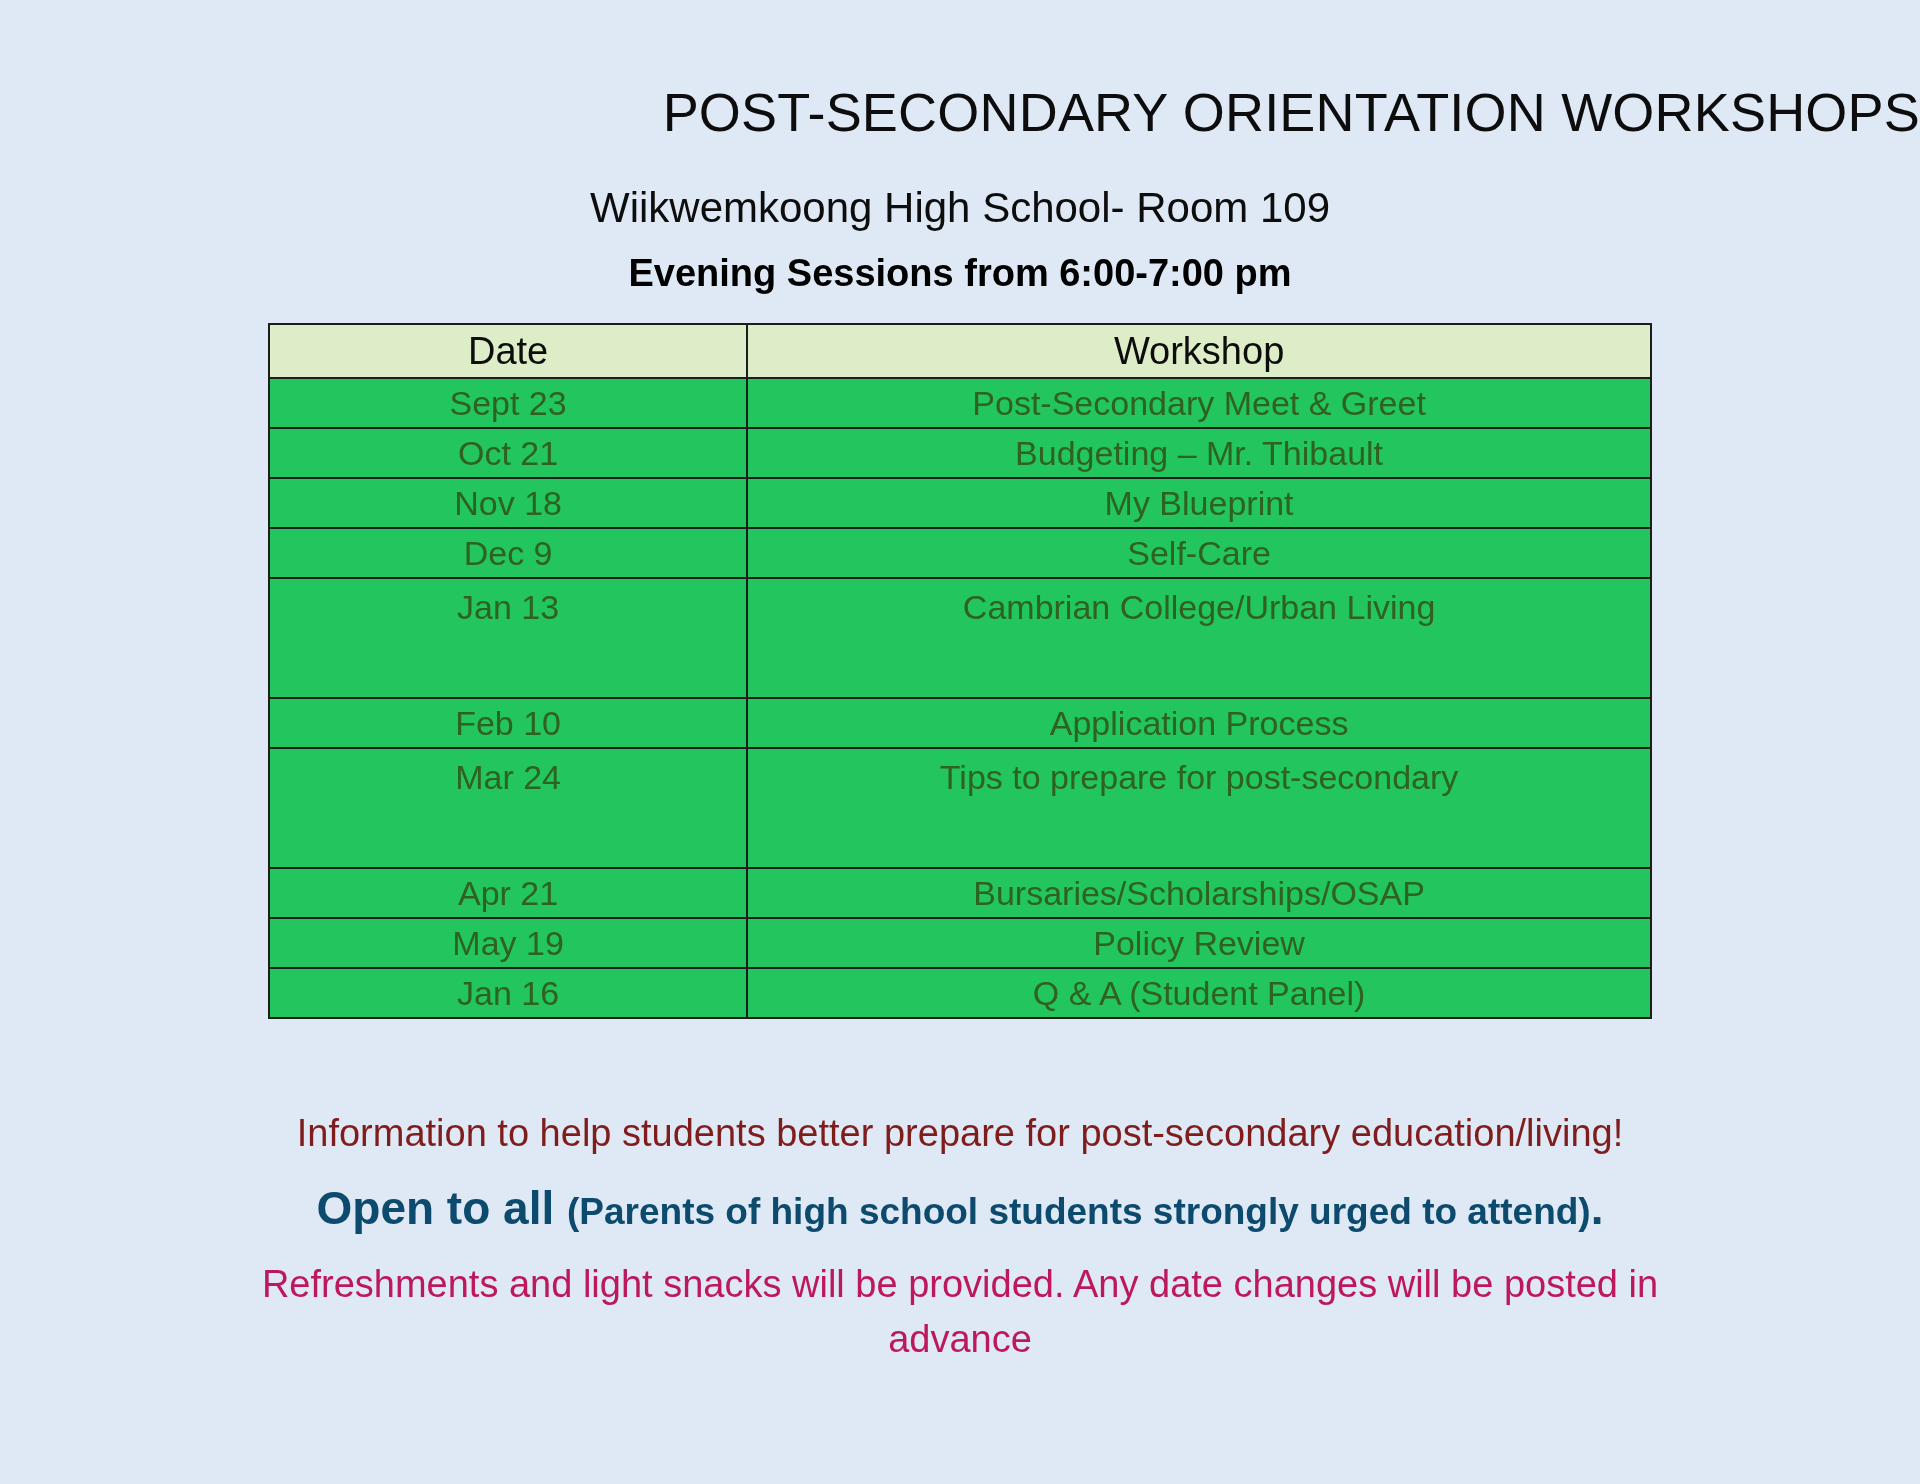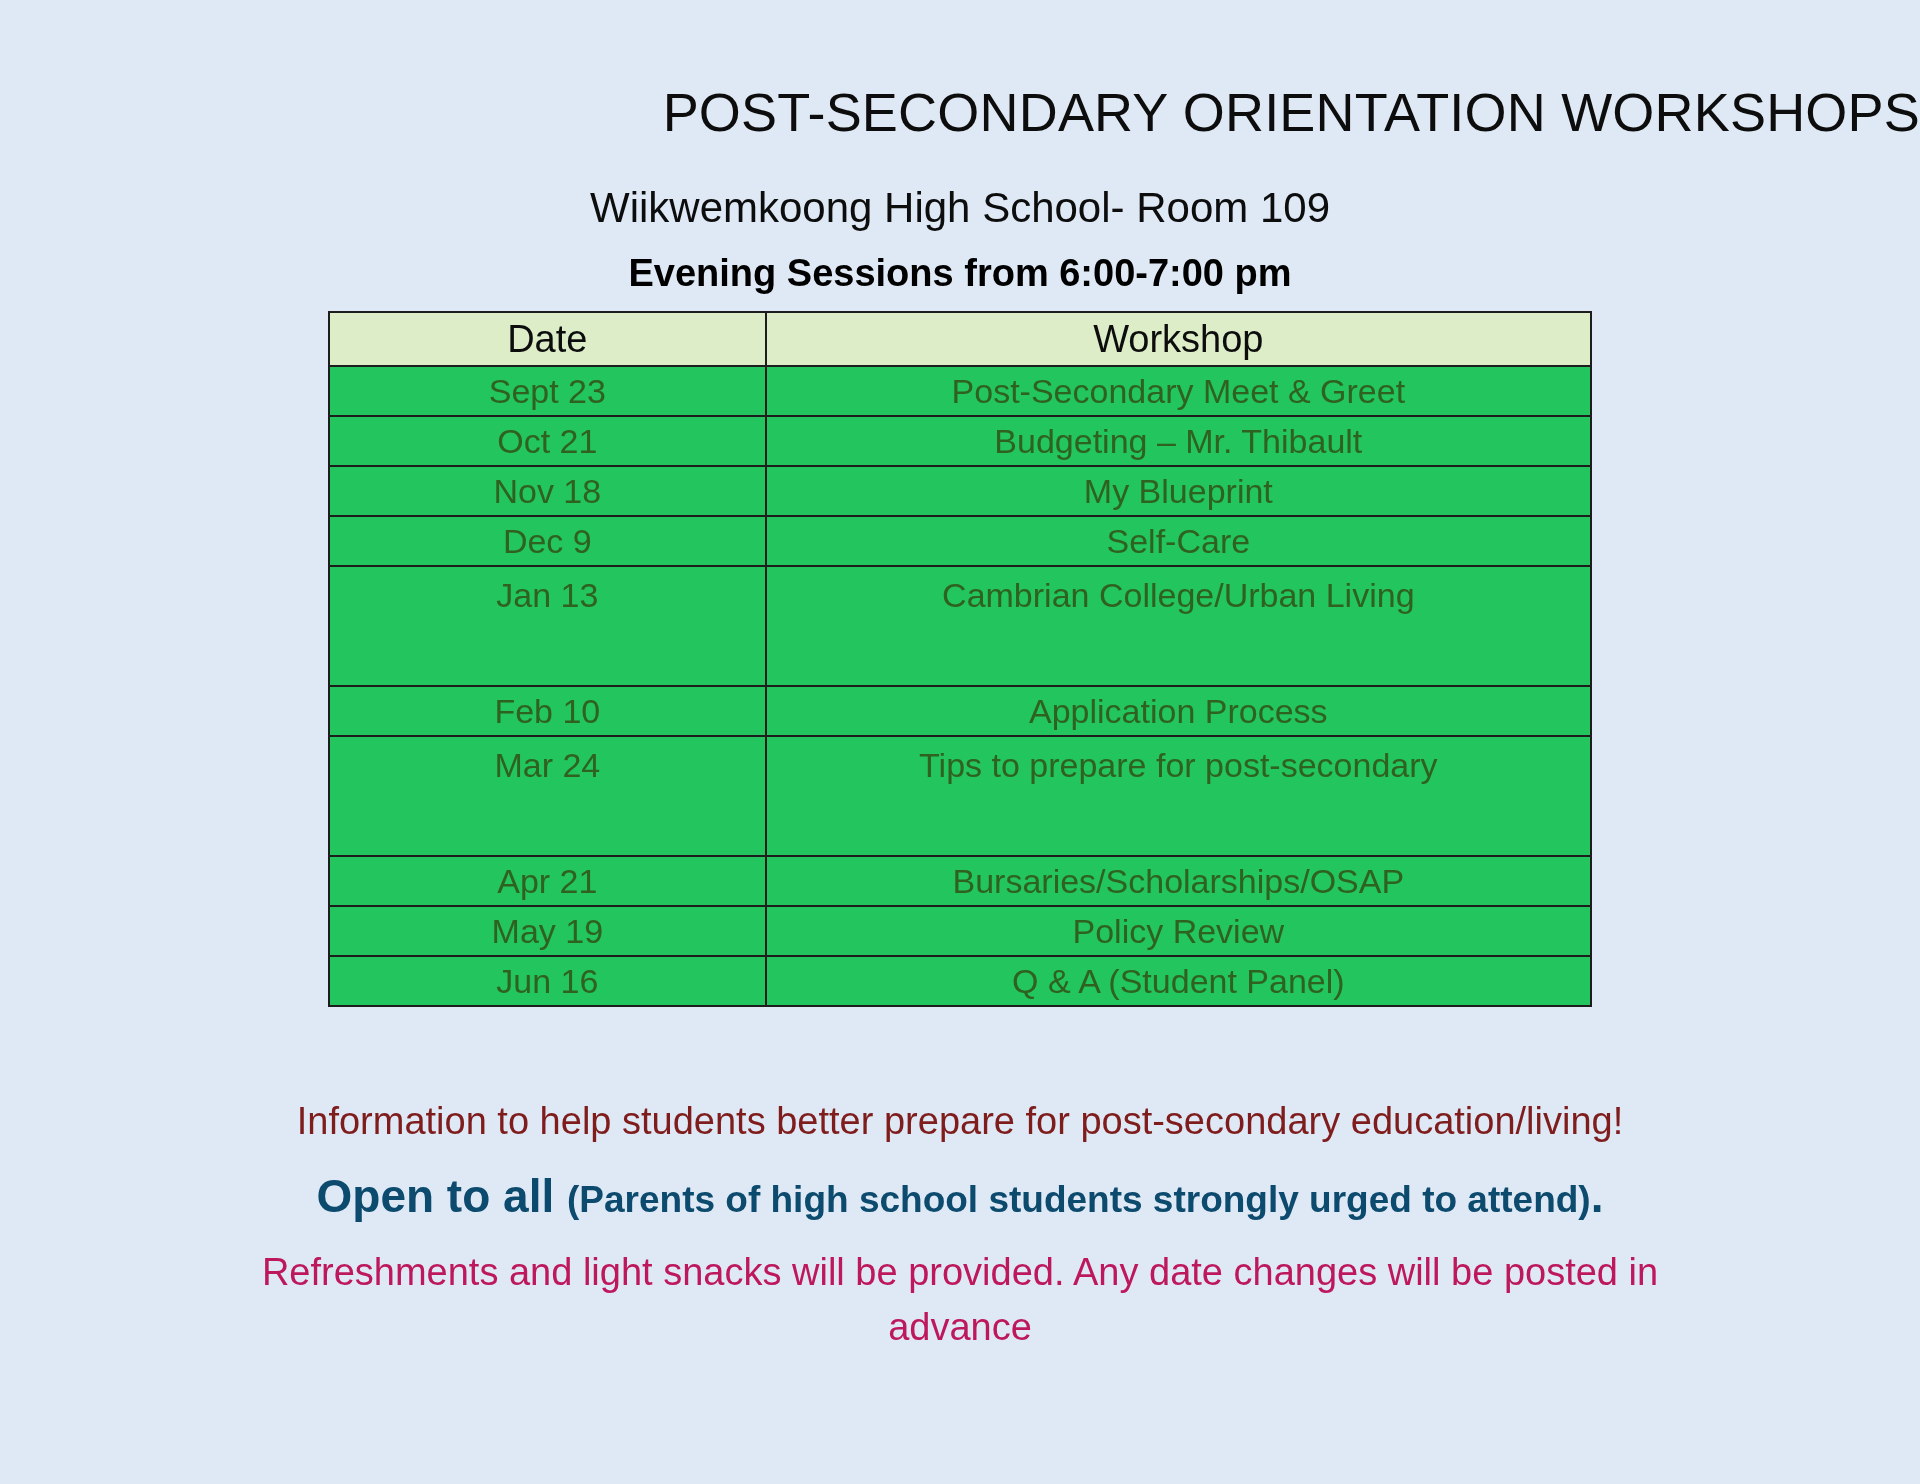--- a/index.html
+++ b/index.html
@@ -44,22 +44,22 @@
     text-align: center;
     font-size: 38px;
     font-weight: 700;
     color: #000000;
     margin: 0;
     padding-top: 22px;
     line-height: 1.1;
   }
 
   .schedule-wrap {
-    width: 1264px;
-    margin: 16px auto 0 auto;
+    width: 1384px;
+    margin: 28px auto 0 auto;
   }
   table.schedule {
     width: 100%;
     border-collapse: collapse;
     table-layout: fixed;
   }
   table.schedule th,
   table.schedule td {
     border: 2px solid #1d1d1d;
     text-align: center;
@@ -176,21 +176,21 @@
           </tr>
           <tr>
             <td>Apr 21</td>
             <td>Bursaries/Scholarships/OSAP</td>
           </tr>
           <tr>
             <td>May 19</td>
             <td>Policy Review</td>
           </tr>
           <tr>
-            <td>Jun 16</td>
+            <td>Jan 16</td>
             <td>Q &amp; A (Student Panel)</td>
           </tr>
         </tbody>
     </table>
   </div>
 
   <div class="footer">
     <p class="foot-info">Information to help students better prepare for post-secondary education/living!</p>
     <p class="foot-open">
       <span class="open-big">Open to all </span><span class="open-paren">(Parents of high school students strongly urged to attend)</span><span class="open-big">.</span>

